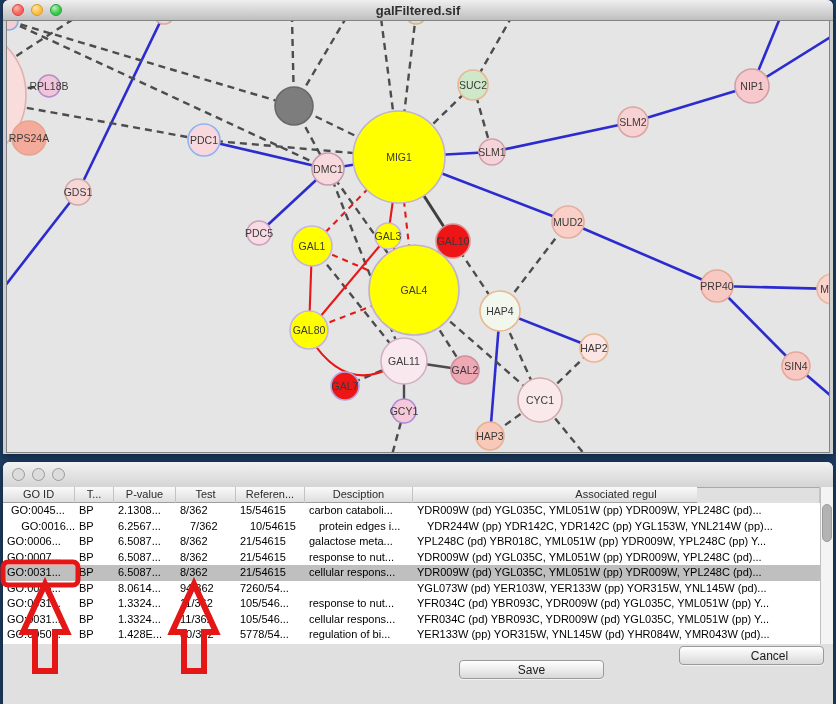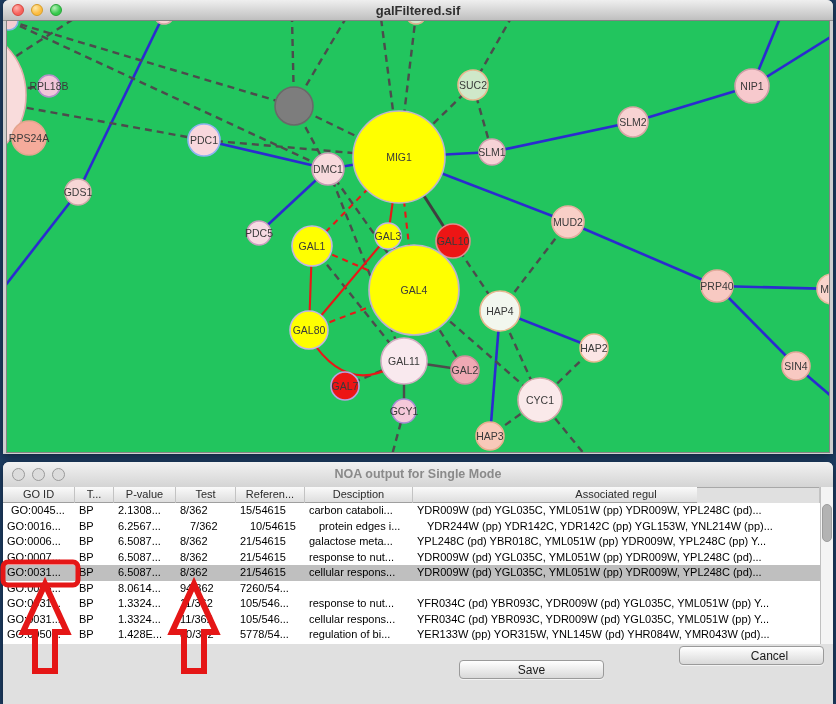--- a/index.html
+++ b/index.html
@@ -15,21 +15,21 @@
   .title-text{position:absolute;left:0;right:0;top:3px;text-align:center;
     font-size:13px;font-weight:bold;color:#303030;}
   .lights{position:absolute;left:9px;top:4px;display:flex;gap:7px;}
   .light{width:12px;height:12px;border-radius:50%;box-sizing:border-box;}
   .lr{background:radial-gradient(circle at 35% 30%,#ffb3ad,#f7625c 60%);border:1px solid #d8443c;}
   .ly{background:radial-gradient(circle at 35% 30%,#ffe8a8,#fcbc40 60%);border:1px solid #d69c25;}
   .lg{background:radial-gradient(circle at 35% 30%,#b8f0b8,#35c94c 60%);border:1px solid #26a437;}
   .light-gray{width:13px;height:13px;border-radius:50%;background:#dcdcdc;border:1px solid #9a9a9a;box-sizing:border-box;}
 
   .canvas{position:absolute;left:3px;top:20px;width:824px;height:433px;
-    background:#22c55e;border:1px solid #838383;box-sizing:border-box;}
+    background:#e5e5e5;border:1px solid #838383;box-sizing:border-box;}
   .nlabel{font-family:"Liberation Sans",sans-serif;font-size:10.5px;fill:#3a3a3a;}
 
   
   .dlg-window{position:absolute;left:3px;top:462px;width:830px;height:242px;
     background:#e0e0e0;border-radius:6px 6px 0 0;box-shadow:0 2px 8px rgba(0,0,0,.45);}
   .dlg-titlebar{position:absolute;left:0;top:0;width:100%;height:25px;
     background:linear-gradient(#f2f2f2,#d4d4d4);border-bottom:1px solid #a8a8a8;
     border-radius:6px 6px 0 0;}
   .dlg-title-text{position:absolute;left:0;right:0;top:5px;text-align:center;
     font-size:12.5px;font-weight:bold;color:#8a8a8a;}
@@ -204,21 +204,20 @@
     </div>
   </div>
 
   <div class="dlg-window">
     <div class="dlg-titlebar">
       <div class="dlg-lights">
         <div class="light-gray"></div>
         <div class="light-gray"></div>
         <div class="light-gray"></div>
       </div>
-      <div class="dlg-title-text">NOA output for Single Mode</div>
     </div>
 
     <div class="thead" id="thead">
         <div class="th" style="width: 72px;">GO ID</div>
         <div class="th" style="width: 39px;">T...</div>
         <div class="th" style="width: 62px;">P-value</div>
         <div class="th" style="width: 60px;">Test</div>
         <div class="th" style="width: 69px;">Referen...</div>
         <div class="th" style="width: 108px;">Desciption</div>
         <div class="th" style="width: 407px;">Associated regul</div>
@@ -227,21 +226,21 @@
         <div class="trow">
           <div class="td" style="width: 72px; padding-left: 8px;">GO:0045...</div>
           <div class="td" style="width: 39px;">BP</div>
           <div class="td" style="width: 62px;">2.1308...</div>
           <div class="td" style="width: 60px;">8/362</div>
           <div class="td" style="width: 69px;">15/54615</div>
           <div class="td" style="width: 108px;">carbon cataboli...</div>
           <div class="td" style="width: 407px;">YDR009W (pd) YGL035C, YML051W (pp) YDR009W, YPL248C (pd)...</div>
         </div>
         <div class="trow">
-          <div class="td" style="width: 72px;">GO:0016...</div>
+          <div class="td" style="width: 72px; text-align: right;">GO:0016...</div>
           <div class="td" style="width: 39px;">BP</div>
           <div class="td" style="width: 62px;">6.2567...</div>
           <div class="td" style="width: 60px; margin-left: 10px;">7/362</div>
           <div class="td" style="width: 69px;">10/54615</div>
           <div class="td" style="width: 108px;">protein edges i...</div>
           <div class="td" style="width: 407px;">YDR244W (pp) YDR142C, YDR142C (pp) YGL153W, YNL214W (pp)...</div>
         </div>
         <div class="trow">
           <div class="td" style="width: 72px;">GO:0006...</div>
           <div class="td" style="width: 39px;">BP</div>
@@ -269,20 +268,21 @@
           <div class="td" style="width: 108px;">cellular respons...</div>
           <div class="td" style="width: 407px;">YDR009W (pd) YGL035C, YML051W (pp) YDR009W, YPL248C (pd)...</div>
         </div>
         <div class="trow">
           <div class="td" style="width: 72px;">GO:0065...</div>
           <div class="td" style="width: 39px;">BP</div>
           <div class="td" style="width: 62px;">8.0614...</div>
           <div class="td" style="width: 60px;">94/362</div>
           <div class="td" style="width: 69px;">7260/54...</div>
           <div class="td" style="width: 108px; margin-top: 38px;">biological regul...</div>
+          <div class="td" style="width: 407px;">YGL073W (pd) YER103W, YER133W (pp) YOR315W, YNL145W (pd)...</div>
         </div>
         <div class="trow">
           <div class="td" style="width: 72px;">GO:0031...</div>
           <div class="td" style="width: 39px;">BP</div>
           <div class="td" style="width: 62px;">1.3324...</div>
           <div class="td" style="width: 60px;">11/362</div>
           <div class="td" style="width: 69px;">105/546...</div>
           <div class="td" style="width: 108px;">response to nut...</div>
           <div class="td" style="width: 407px;">YFR034C (pd) YBR093C, YDR009W (pd) YGL035C, YML051W (pp) Y...</div>
         </div>

